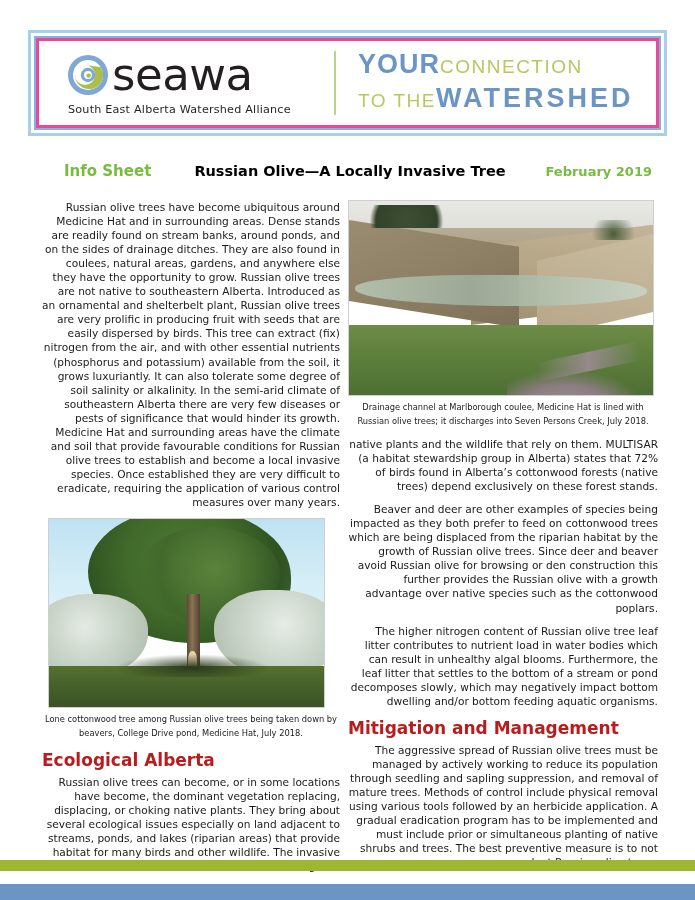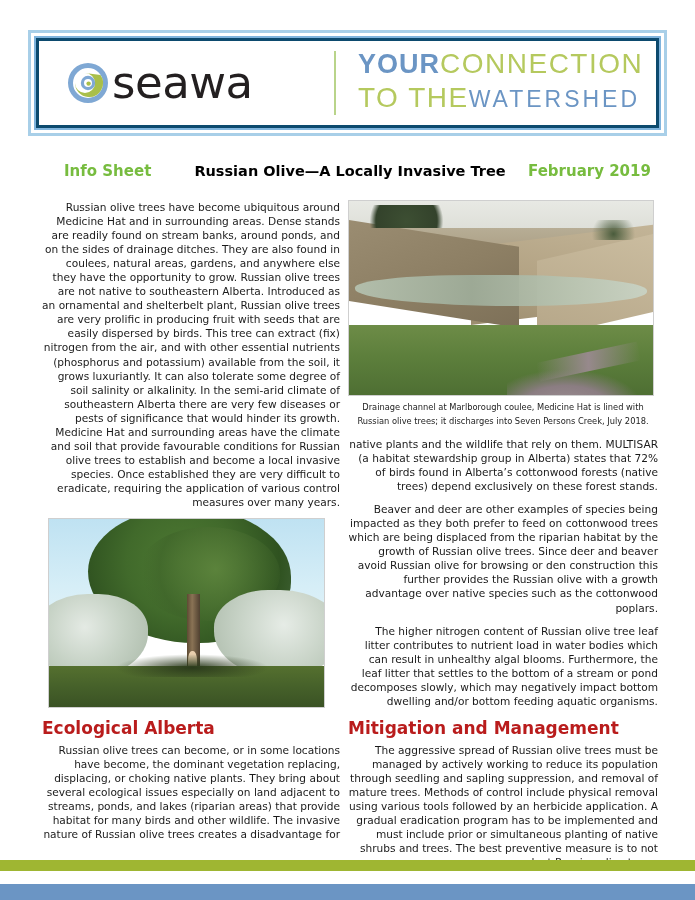--- a/index.html
+++ b/index.html
@@ -27,21 +27,21 @@
     background: #ffffff;
   }
   .banner-inner {
     position: absolute;
     left: 3px;
     top: 3px;
     right: 3px;
     bottom: 3px;
     border: 2px solid #7fb4dd;
     box-sizing: border-box;
-    background: #0c4a6e;
+    background: #ec4899;
   }
   .banner-content {
     position: absolute;
     left: 3px; top: 3px; right: 3px; bottom: 3px;
     border: 1px solid #ffffff;
     display: flex;
     align-items: center;
     box-sizing: border-box;
     background: #fff;
   }
@@ -97,27 +97,27 @@
   .slogan-line { display: block; }
   .s-blue-bold {
     color: #6b95c4;
     font-weight: bold;
     font-size: 27px;
     letter-spacing: 1px;
   }
   .s-green {
     color: #b5c95e;
     font-weight: normal;
-    font-size: 28px;
+    font-size: 19px;
     letter-spacing: 1.5px;
   }
   .s-blue-bold-sp {
     color: #6b95c4;
-    font-weight: normal;
-    font-size: 23px;
+    font-weight: bold;
+    font-size: 27px;
     letter-spacing: 3px;
   }
 
   
   .sheet-header {
     position: absolute;
     left: 42px;
     top: 162px;
     width: 616px;
     height: 24px;
@@ -139,25 +139,25 @@
     flex: 1;
     text-align: center;
     color: #000000;
     font-weight: bold;
     font-size: 14.5px;
     font-family: "DejaVu Sans", sans-serif;
   }
   .sheet-date {
     color: #77bc3f;
     font-weight: bold;
-    font-size: 15px;
+    font-size: 13px;
     font-family: "DejaVu Sans", sans-serif;
     width: 130px;
     flex: 0 0 130px;
-    text-align: left;
+    text-align: right;
     padding-right: 6px;
     box-sizing: border-box;
   }
 
   
   .col-left {
     position: absolute;
     left: 42px;
     top: 200px;
     width: 298px;
@@ -343,20 +343,21 @@
               <path d="M22 2 A20 20 0 1 1 2 22 A20 20 0 0 1 22 2 Z
                        M22 7 A15 15 0 1 0 37 22 A15 15 0 0 0 22 7 Z" fill="#7fa8d4"></path>
               <path d="M34.5 14 A14 14 0 0 1 22 36 A14 14 0 0 1 9 22
                        A10 10 0 0 0 29 22 A10 10 0 0 0 19 12 Z" fill="#a9bf4a"></path>
               <circle cx="22" cy="22" r="5.6" fill="none" stroke="#7fa8d4" stroke-width="3.2"></circle>
               <circle cx="22.6" cy="22.6" r="2.2" fill="#a9bf4a"></circle>
             </svg>
           </span>
           <span class="logo-word">seawa</span>
         </div>
+        <div class="logo-tagline">South East Alberta Watershed Alliance</div>
       </div>
 
       <div class="banner-divider"></div>
 
       <div class="slogan">
         <span class="slogan-line">
           <span class="s-blue-bold">YOUR</span><span class="s-green">CONNECTION</span>
         </span>
         <span class="slogan-line">
           <span class="s-green">TO THE</span><span class="s-blue-bold-sp">WATERSHED</span>
@@ -381,20 +382,21 @@
     <span class="layer t-sky"></span>
     <span class="layer t-canopy"></span>
     <span class="layer t-canopy2"></span>
     <span class="layer t-olive-l"></span>
     <span class="layer t-olive-r"></span>
     <span class="layer t-trunk"></span>
     <span class="layer t-scar"></span>
     <span class="layer t-ground"></span>
     <span class="layer t-shadow"></span>
   </div>
+  <div class="caption">Lone cottonwood tree among Russian olive trees being taken down by beavers, College Drive pond, Medicine Hat, July 2018.</div>
 
   <div class="sec-head">Ecological Alberta</div>
   <p class="body">Russian olive trees can become, or in some locations have become, the dominant vegetation replacing, displacing, or choking native plants. They bring about several ecological issues especially on land adjacent to streams, ponds, and lakes (riparian areas) that provide habitat for many birds and other wildlife. The invasive nature of Russian olive trees creates a disadvantage for</p>
 
 </div>
 
 <div class="col-right">
 
   <div class="photo photo-coulee">
     <span class="layer c-sky"></span>

